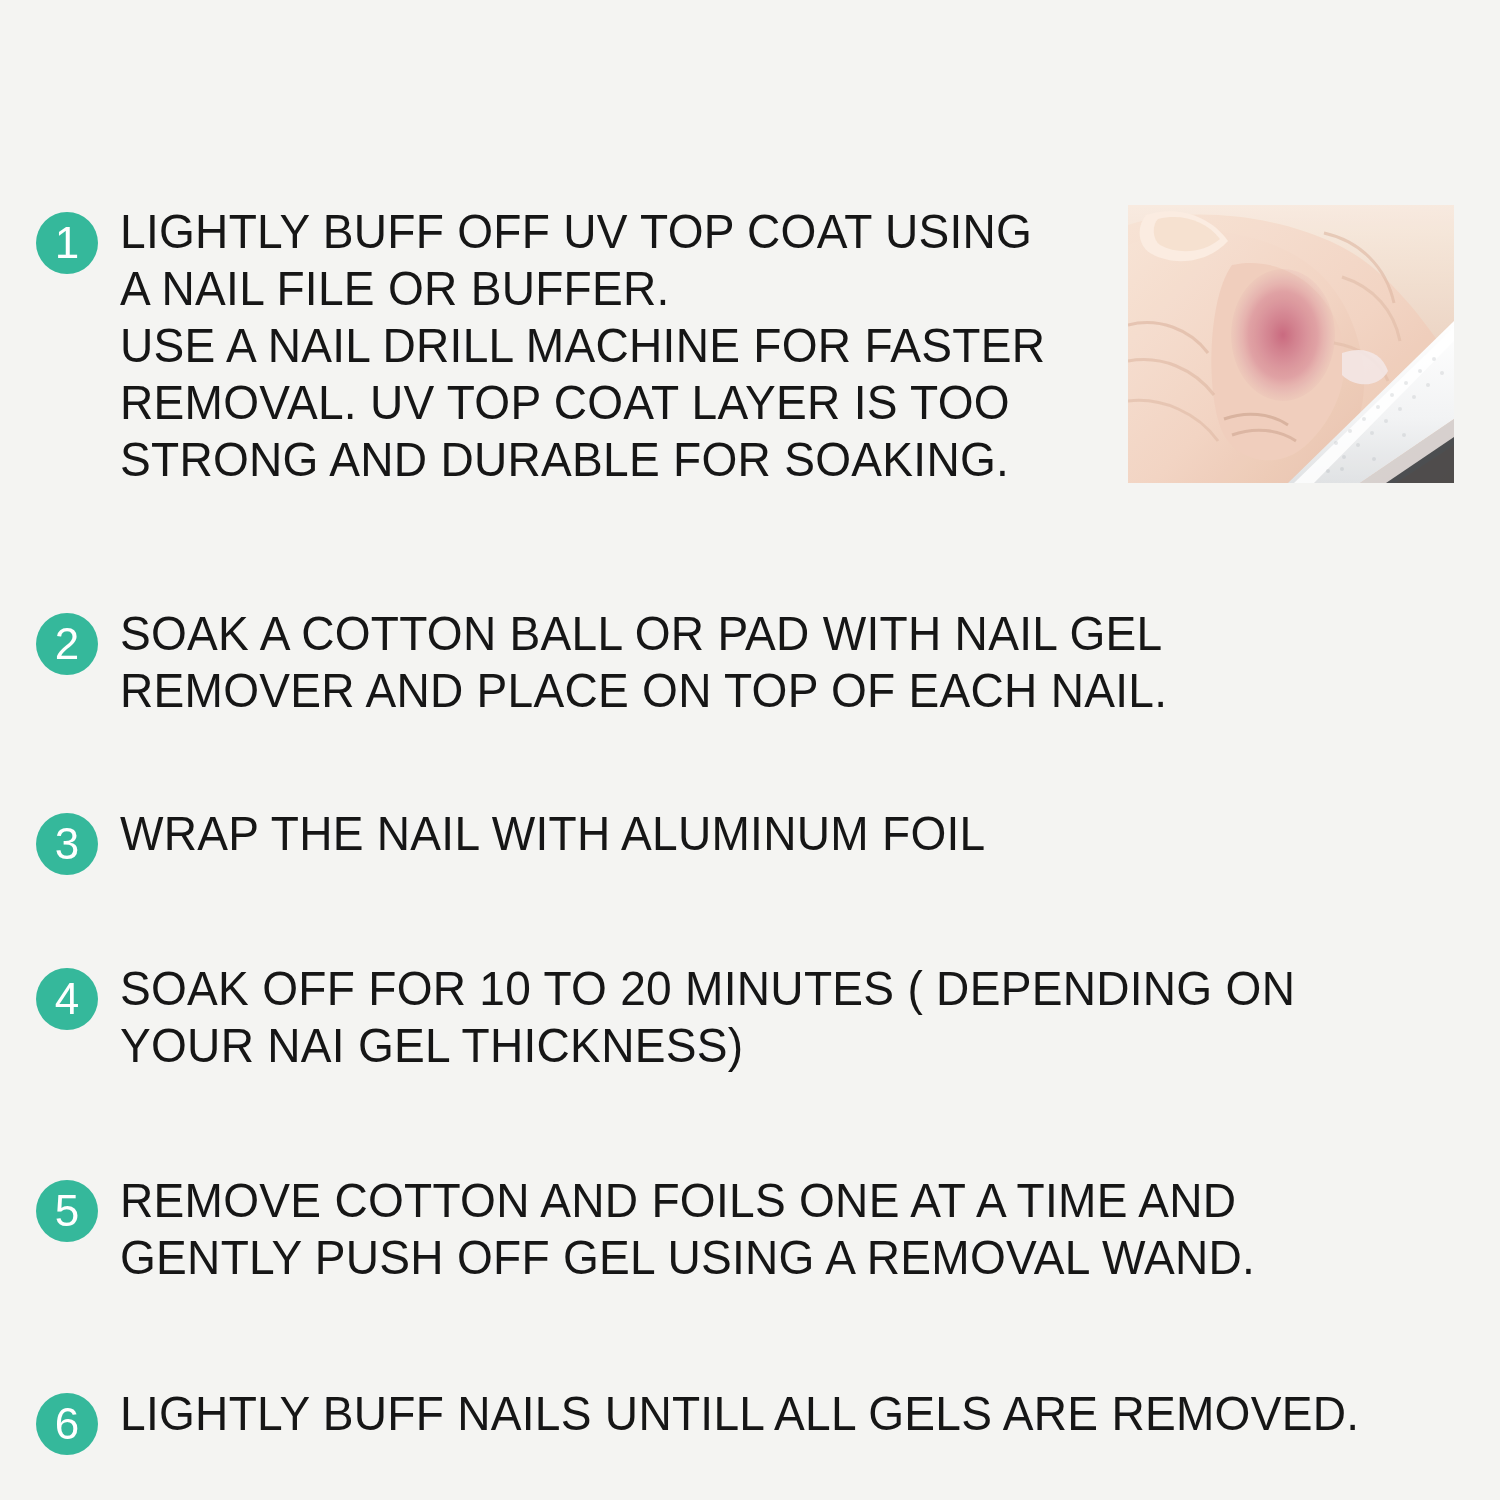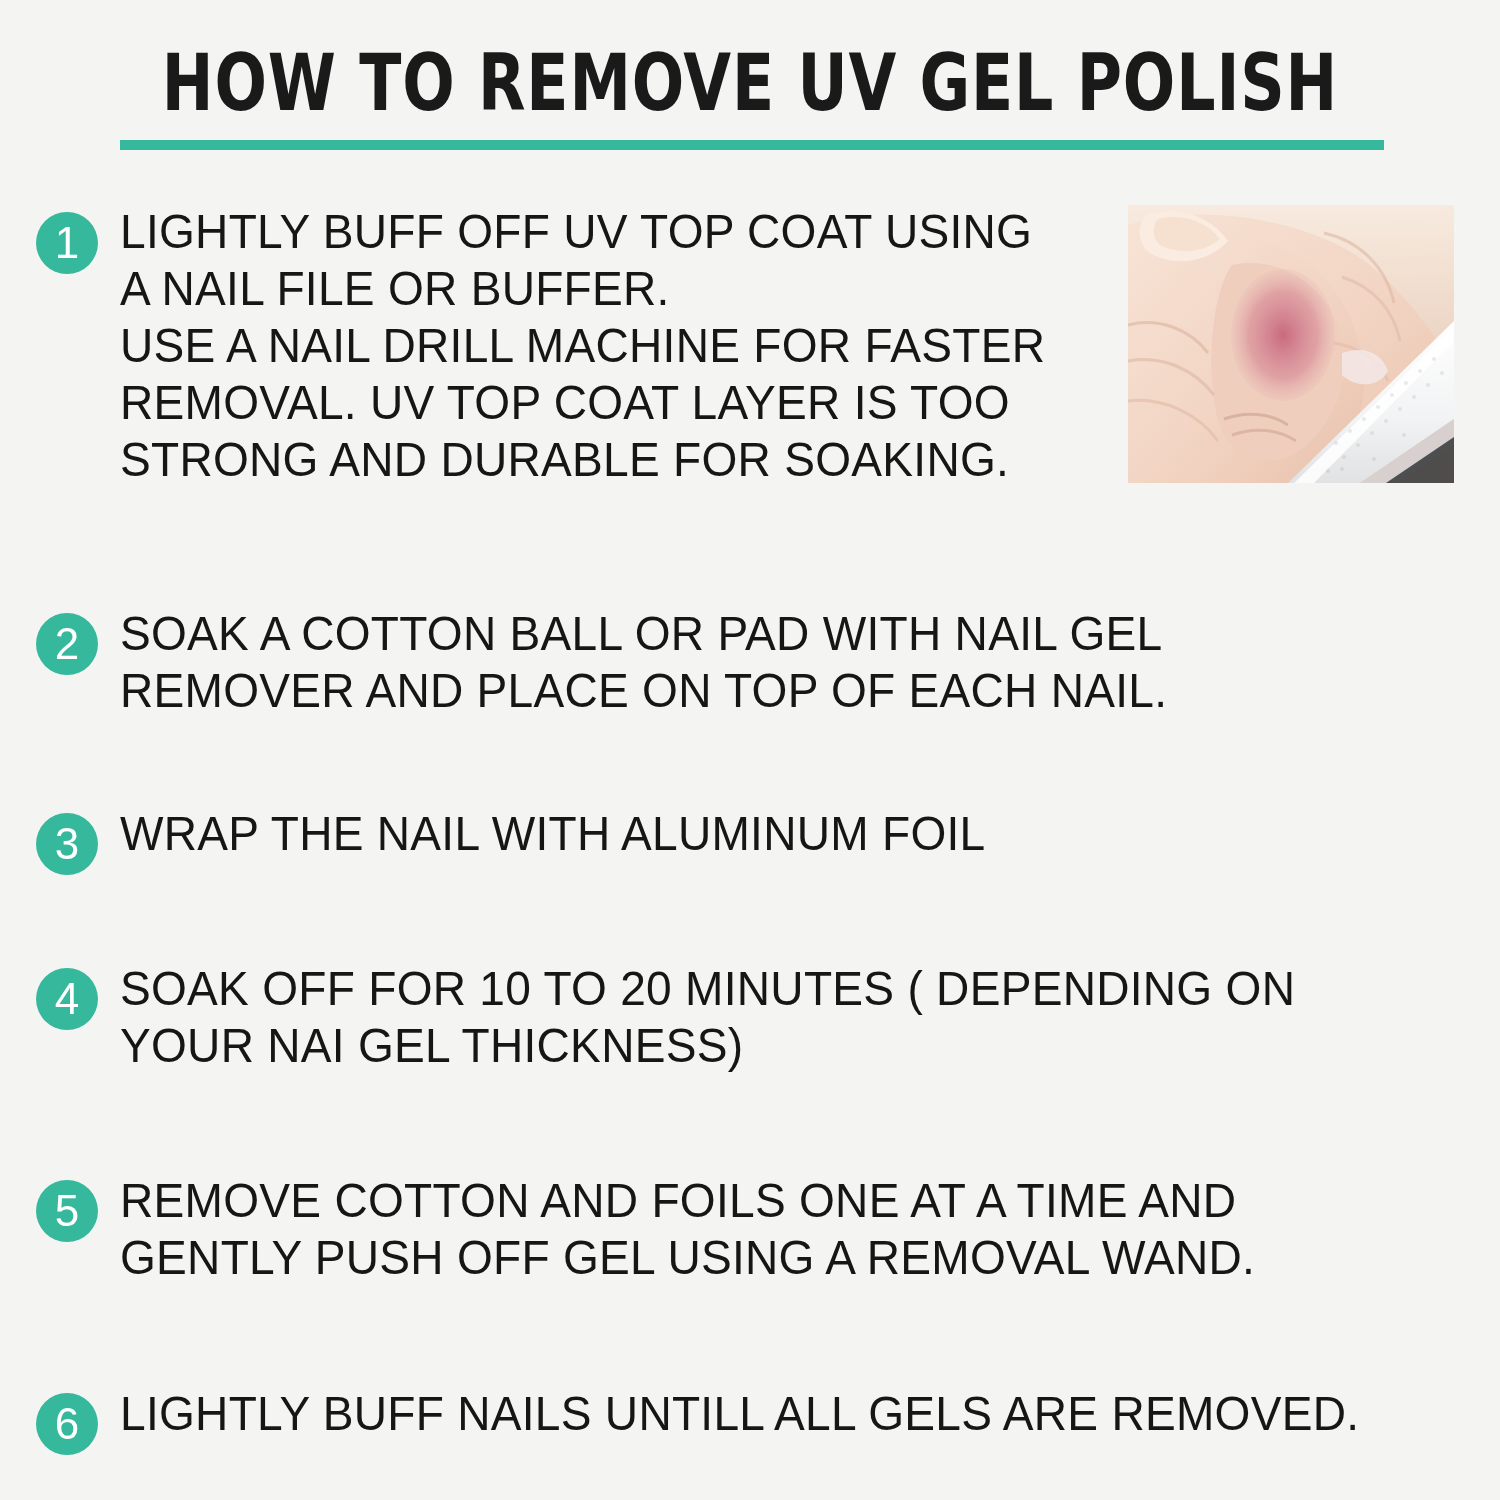--- a/index.html
+++ b/index.html
@@ -96,24 +96,20 @@
     overflow:hidden;
     background:#f0e6e0;
   }
   .photo svg { display:block; width:100%; height:100%; }
 </style>
 </head>
 <body>
 
 <div id="page">
 
-  <div class="header">
-    <div class="title">HOW TO REMOVE UV GEL POLISH</div>
-    <div class="title-rule"></div>
-  </div>
 
   <div class="steps">
 
     <div class="step step-1">
       <div class="badge">1</div>
       <div class="body-text">LIGHTLY BUFF OFF UV TOP COAT USING
 A NAIL FILE OR BUFFER.
 USE A NAIL DRILL MACHINE FOR FASTER
 REMOVAL. UV TOP COAT LAYER IS TOO
 STRONG AND DURABLE FOR SOAKING.</div>

